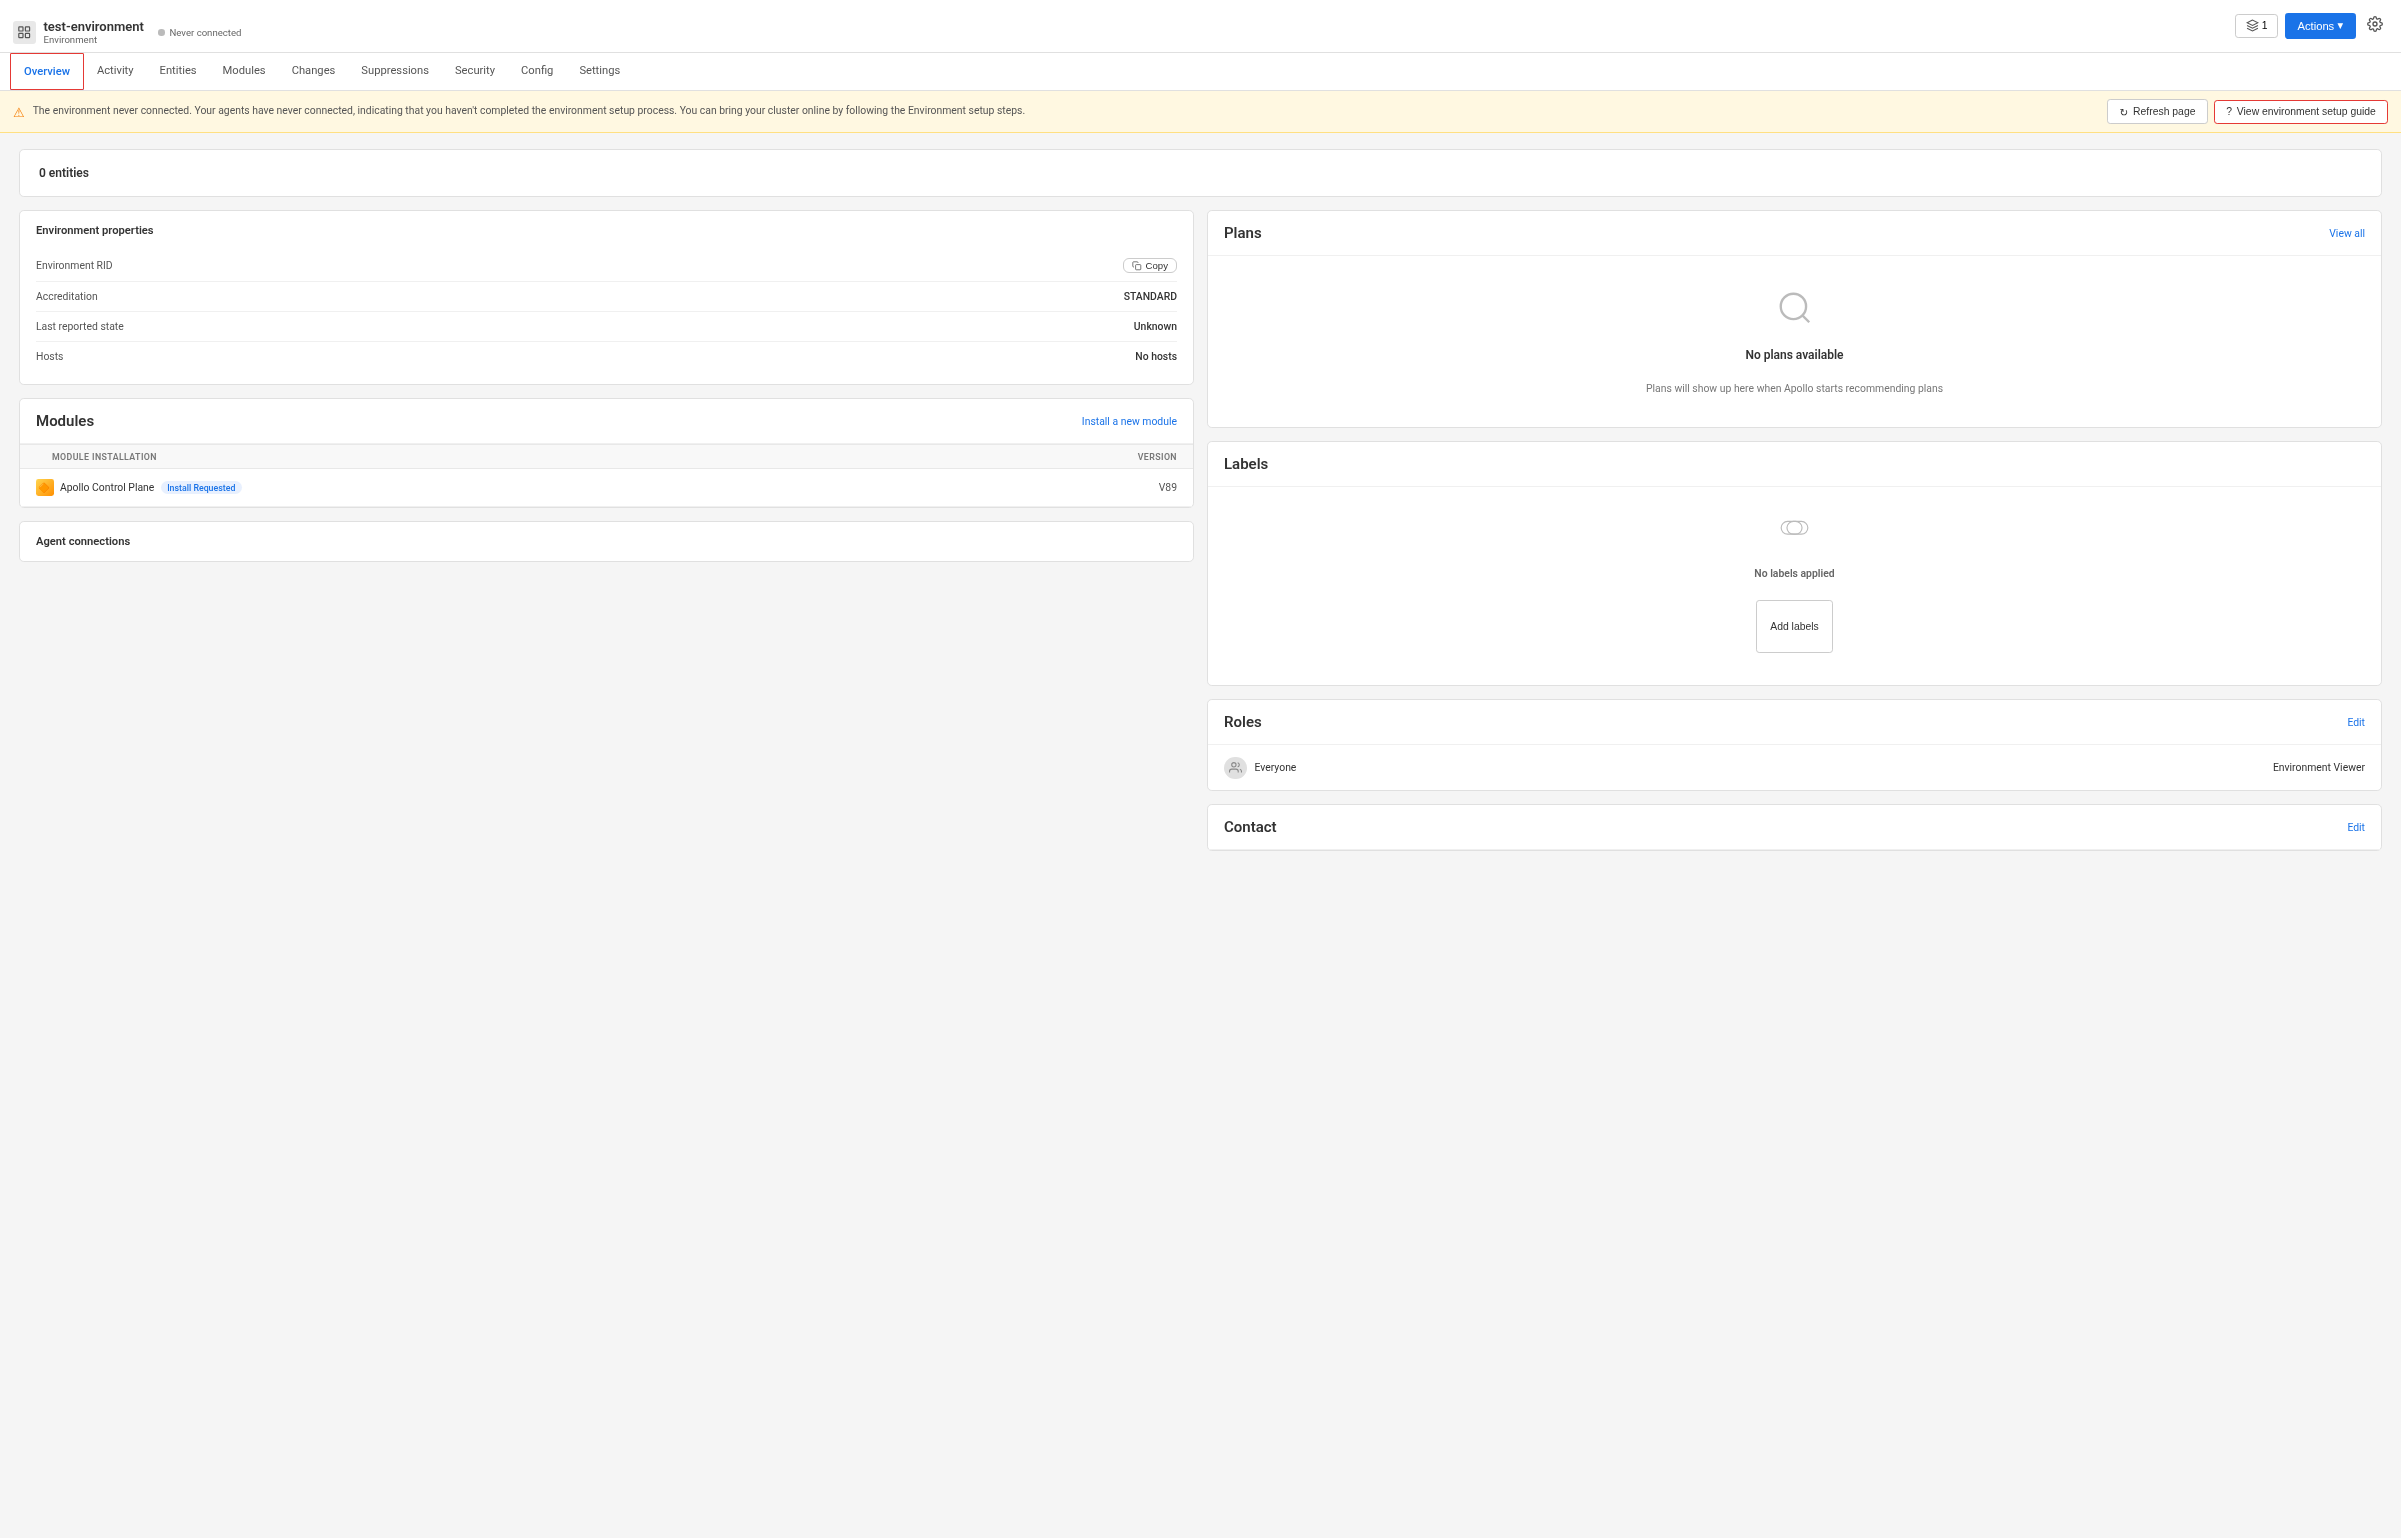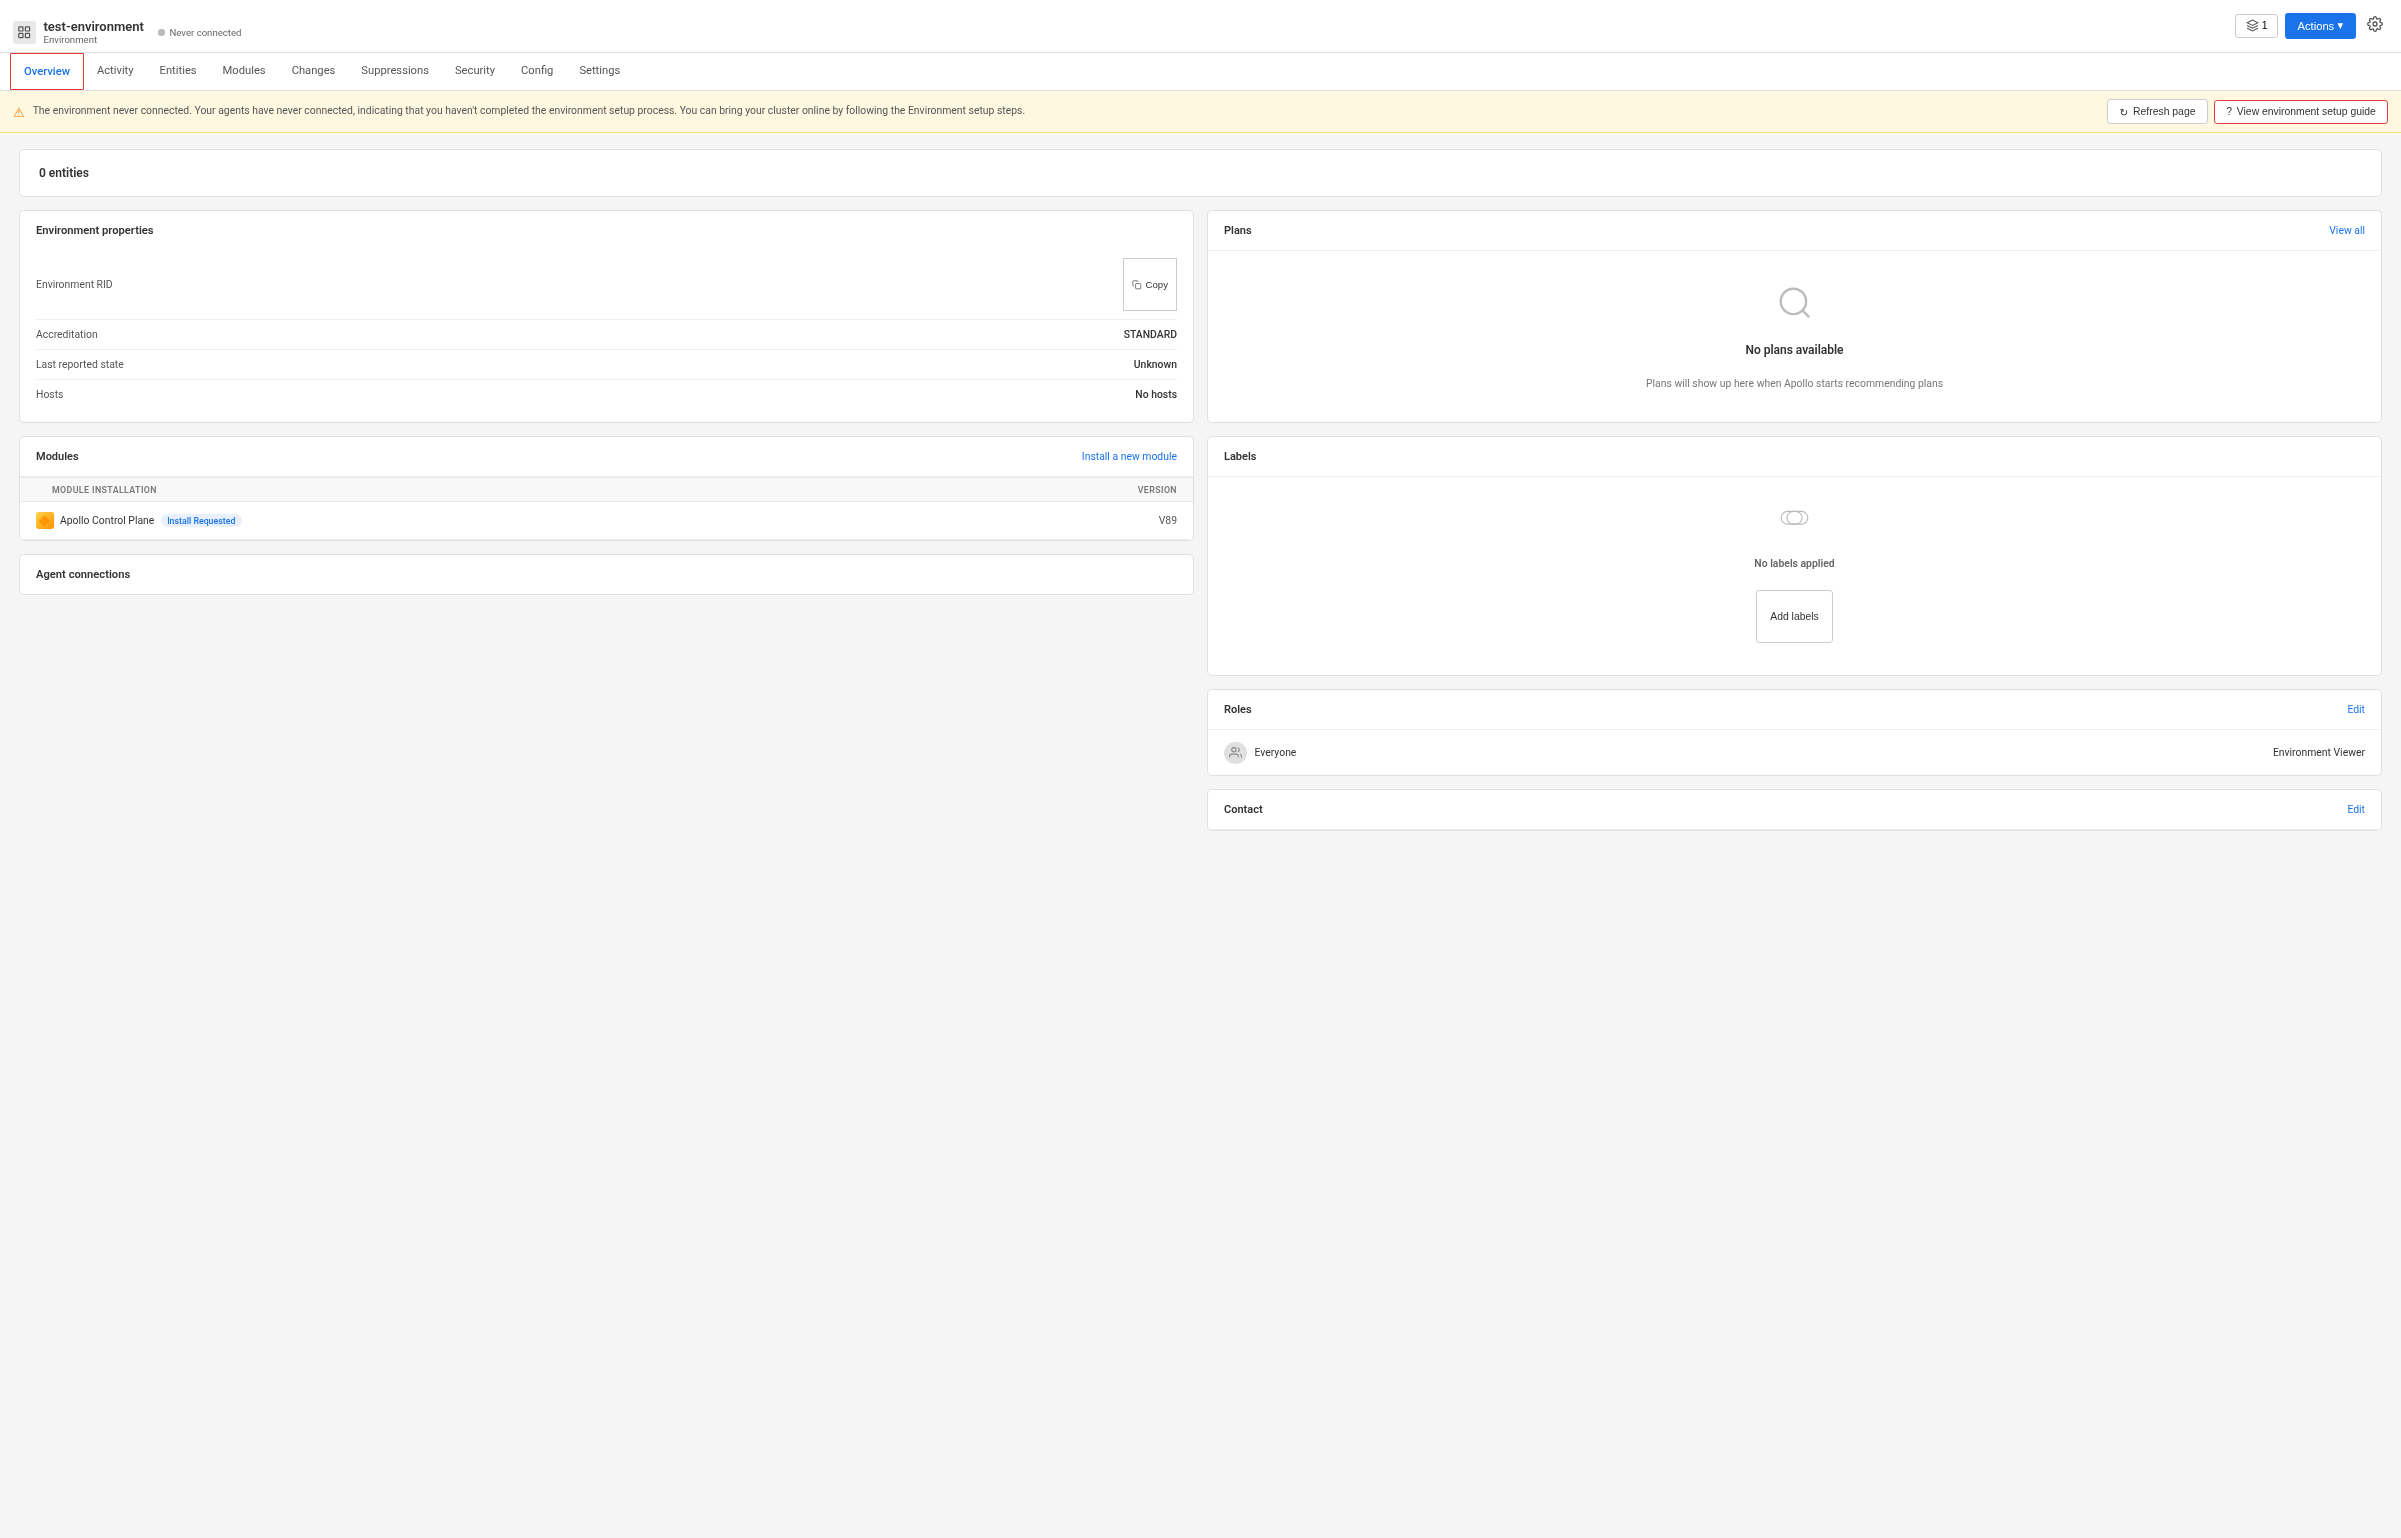--- a/index.html
+++ b/index.html
@@ -44,21 +44,21 @@
     .entities-card { padding: 16px 19px; }
 
     
     .two-col { display: grid; grid-template-columns: 1fr 1fr; gap: 13px; }
 
     
     .prop-row { display: flex; align-items: center; justify-content: space-between; padding: 8px 0; border-bottom: 0.8px solid #f0f0f0; font-size: 10.4px; }
     .prop-row:last-child { border-bottom: none; }
     .prop-label { color: #555; }
     .prop-value { color: #333; font-weight: 500; display: flex; align-items: center; gap: 6.4px; }
-    .btn-copy { display: flex; align-items: center; gap: 4px; padding: 20px 8px; border: 0.8px solid #ccc; border-radius: 0; background: #fff; cursor: pointer; font-size: 9.6px; color: #333; }
+    .btn-copy { display: flex; align-items: center; gap: 4px; padding: 1px 8px; border: 0.8px solid #ccc; border-radius: 6px; background: #fff; cursor: pointer; font-size: 9.6px; color: #333; }
 
     
     .empty-state { display: flex; flex-direction: column; align-items: center; justify-content: center; padding: 32px 16px; gap: 20px; }
     .empty-icon { width: 40px; height: 40px; display: flex; align-items: center; justify-content: center; }
     .empty-title { font-size: 12px; font-weight: 600; color: #333; }
     .empty-subtitle { font-size: 10.4px; color: #777; text-align: center; }
 
     
     .table-header-row { display: flex; align-items: center; background: #f8f8f8; border-top: 0.8px solid #e8e8e8; border-bottom: 0.8px solid #e8e8e8; padding: 6.4px 16px; font-size: 8.8px; font-weight: 600; color: #777; text-transform: uppercase; letter-spacing: 0.4px; }
     .table-header-row .col1 { flex: 1; padding-left: 16px; }
@@ -73,21 +73,21 @@
     .label-icon { font-size: 16px; color: #bbb; margin-bottom: 6.4px; }
     .btn-add-labels { padding: 20px 13px; border: 0.8px solid #ccc; border-radius: 3.2px; background: #fff; cursor: pointer; font-size: 10.4px; color: #333; }
 
     
     .role-row { display: flex; align-items: center; justify-content: space-between; padding: 11.2px 16px; font-size: 10.4px; }
     .role-user { display: flex; align-items: center; gap: 8px; }
     .user-avatar { width: 22.5px; height: 22.5px; border-radius: 50%; background: #e0e0e0; display: flex; align-items: center; justify-content: center; font-size: 11.2px; color: #777; }
 
     
     .card-title-row { display: flex; align-items: center; justify-content: space-between; padding: 13px 16px; border-bottom: 0.8px solid #f0f0f0; }
-    .card-title { font-size: 11px; font-weight: 600; color: #333; }
+    .card-title { font-size: 15px; font-weight: 600; color: #333; }
     .link-blue { color: #1a73e8; font-size: 10.4px; cursor: pointer; text-decoration: none; }
   </style>
 </head>
 <body>
 
 <div class="header">
   <div class="header-left">
     <div class="header-icon">
       <svg width="14.4" height="14.4" viewBox="0 0 24 24" fill="none" stroke="#555" stroke-width="2">
         <rect x="3" y="3" width="7" height="7" rx="1"></rect>

